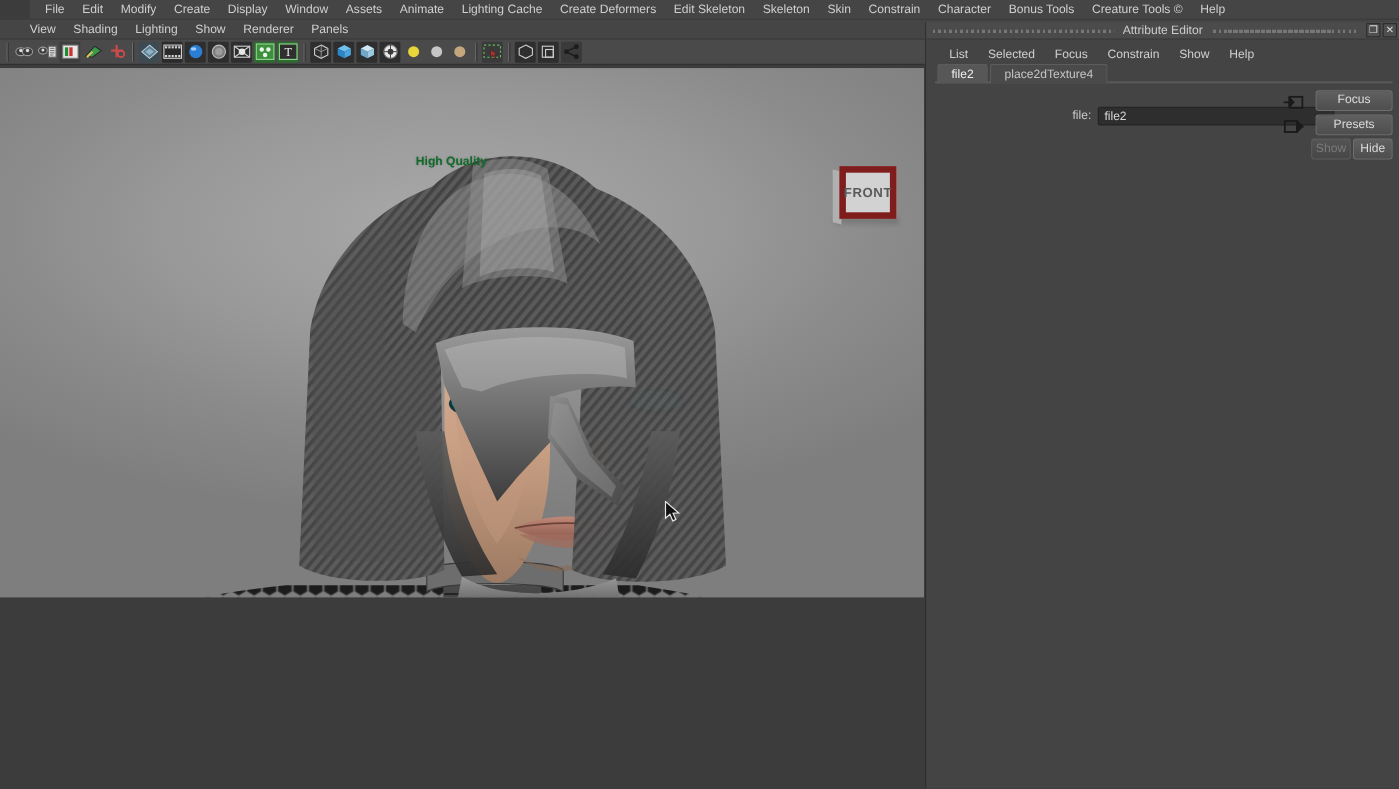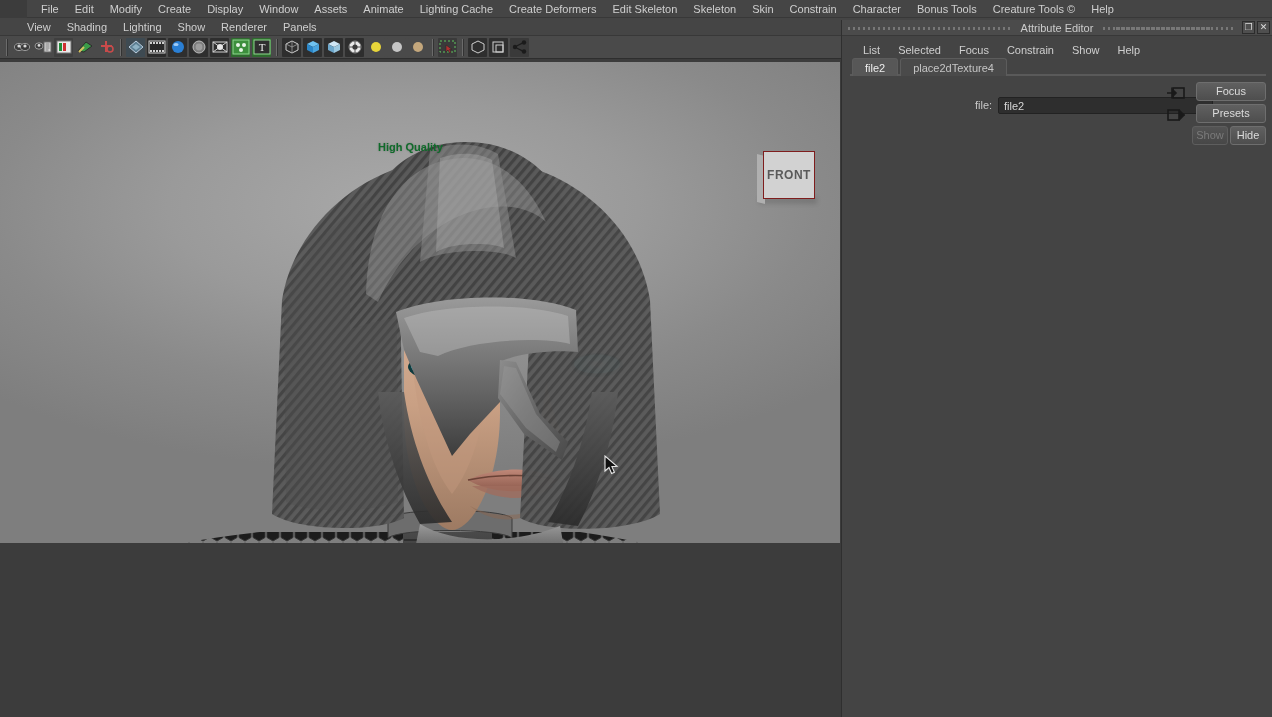--- a/index.html
+++ b/index.html
@@ -56,21 +56,21 @@
     position:absolute;font-weight:bold;font-size:11px;color:#0f6b2a;
     text-shadow:0 0 2px rgba(0,0,0,.25);
   }
   #lbl-hq{left:378px;top:79px;}
 
   .front-cube{
     position:absolute;left:755px;top:85px;width:62px;height:56px;
   }
   .front-cube .face{
     position:absolute;left:8px;top:4px;width:52px;height:48px;
-    background:#d2d2d2;border:1px solid #7f1d1d;
+    background:#d2d2d2;border:6px solid #7f1d1d;
     display:flex;align-items:center;justify-content:center;
     font-size:12px;letter-spacing:.5px;color:#5a5a5a;font-weight:bold;
   }
   .front-cube .side{
     position:absolute;left:2px;top:8px;width:8px;height:48px;
     background:#b0b0b0;
     transform:skewY(14deg);
   }
   .front-cube .shadow{
     position:absolute;left:4px;top:50px;width:58px;height:7px;

